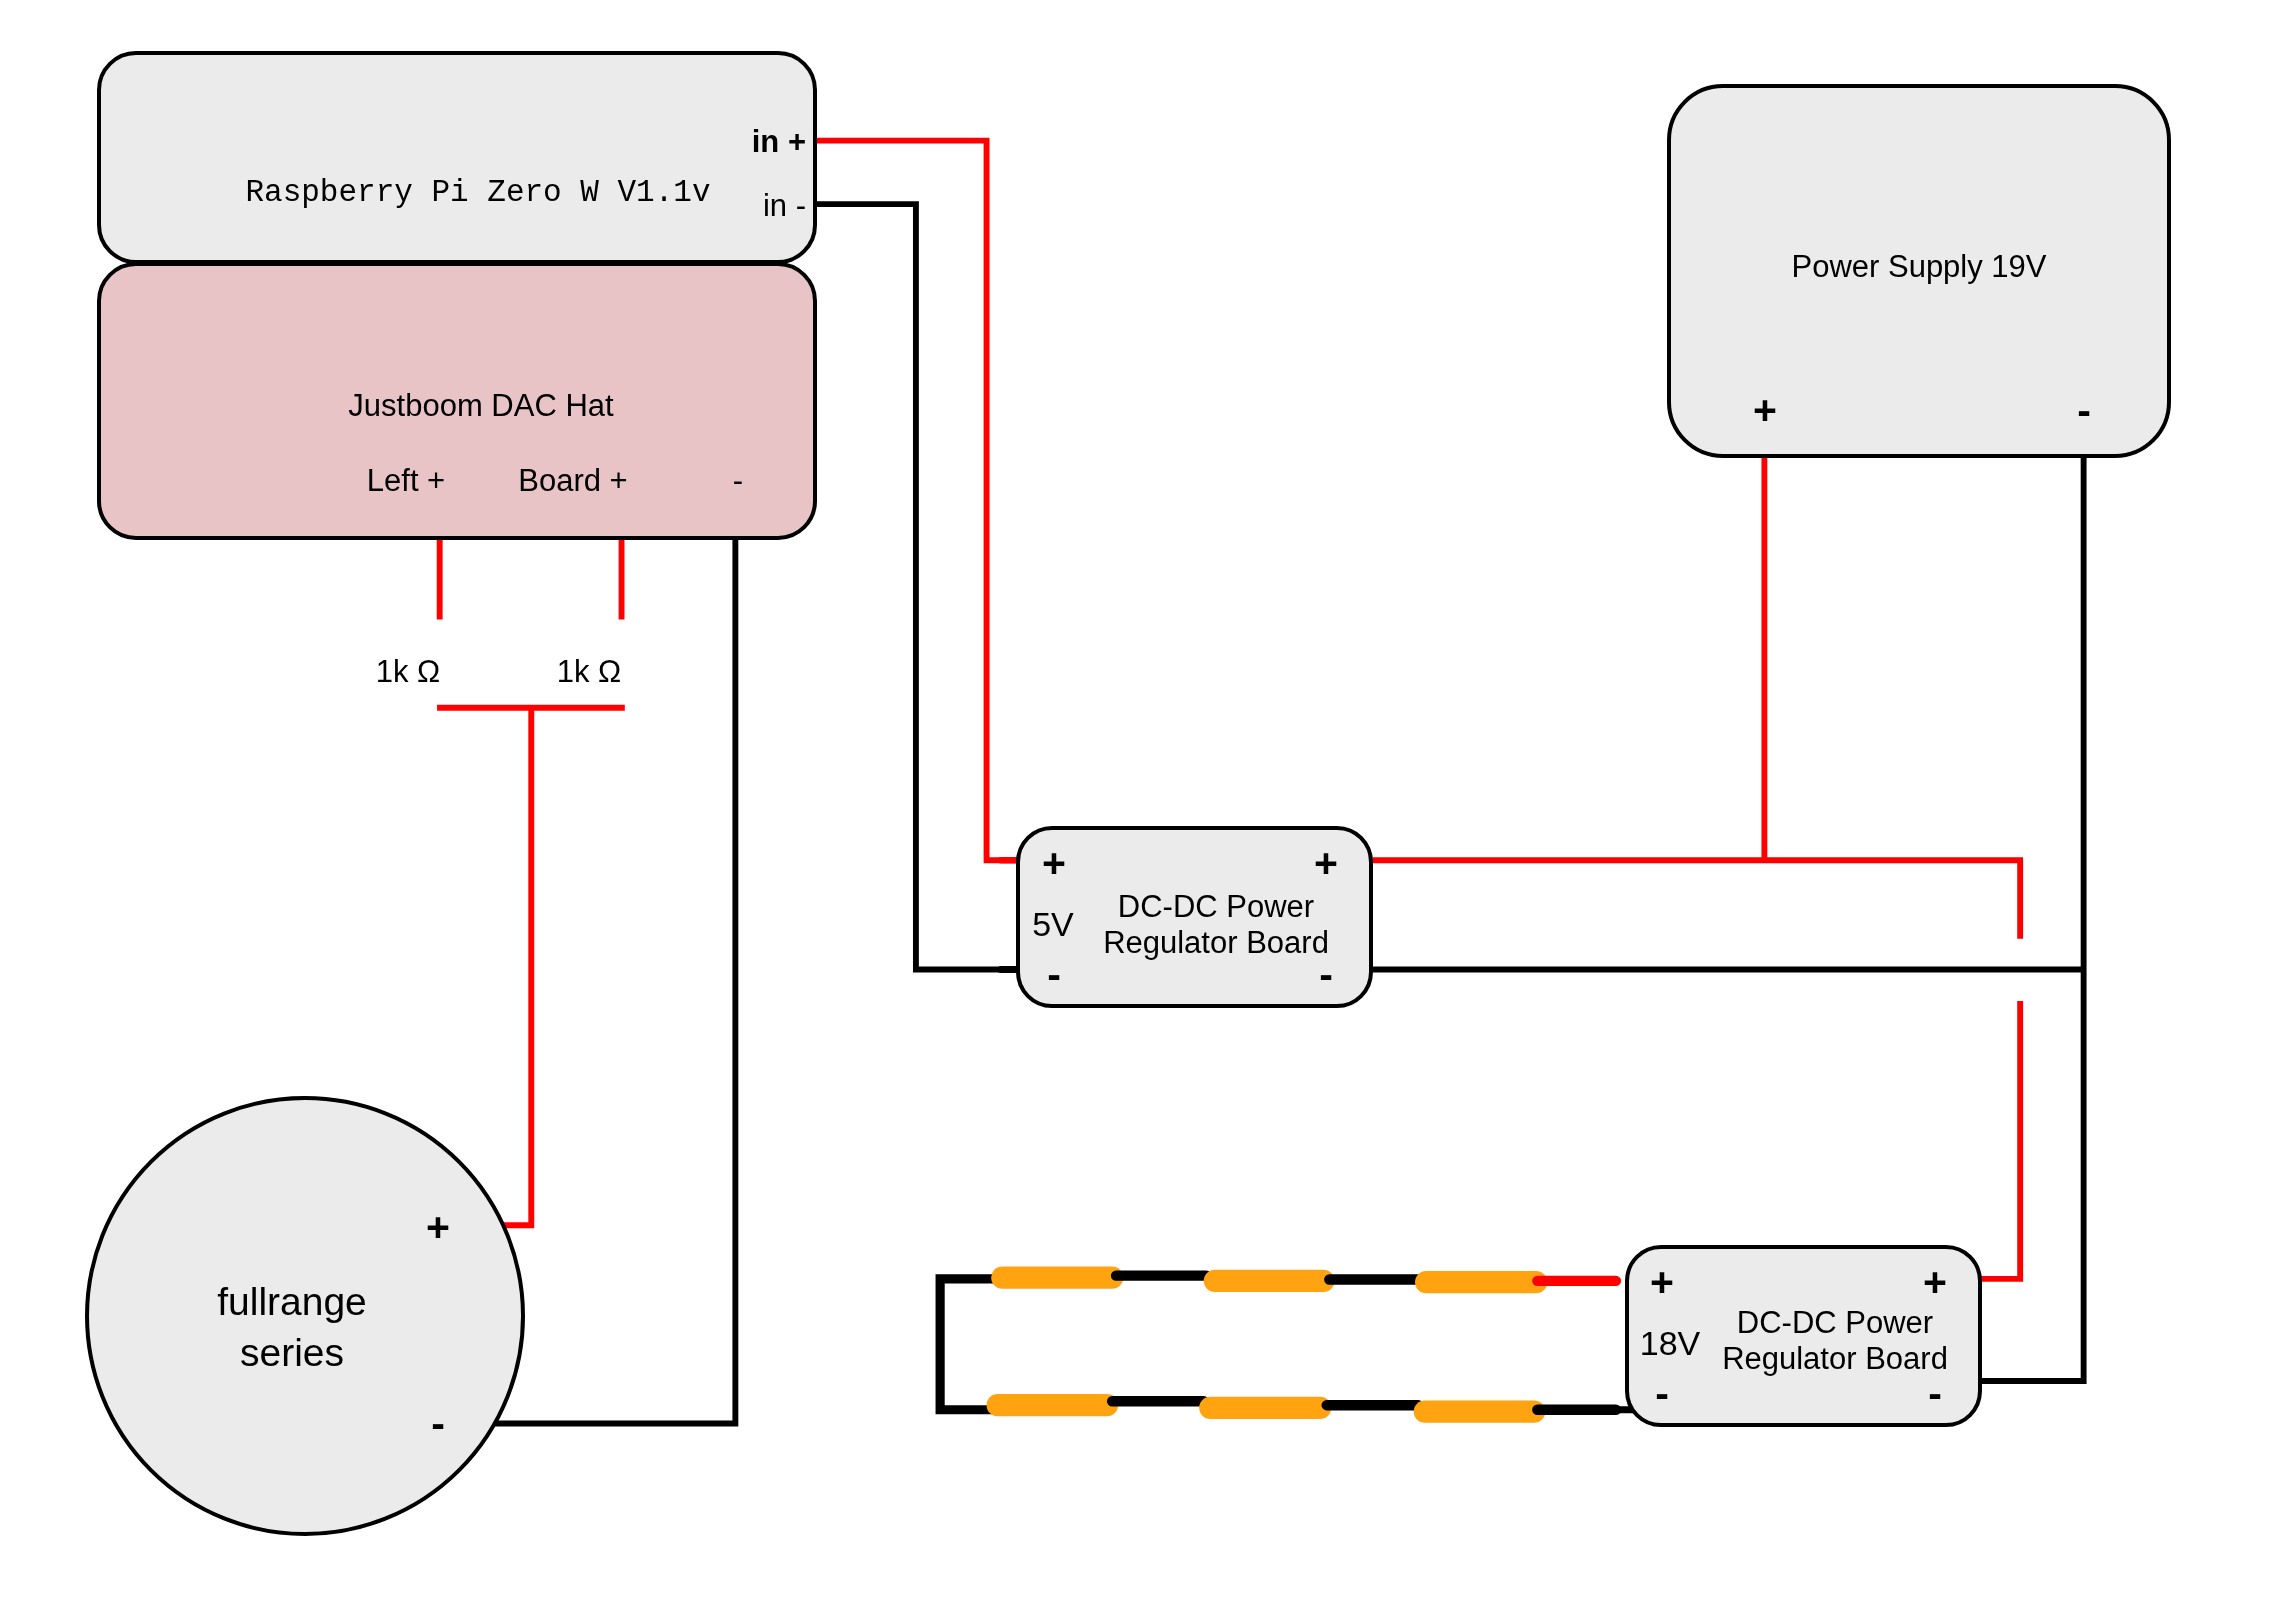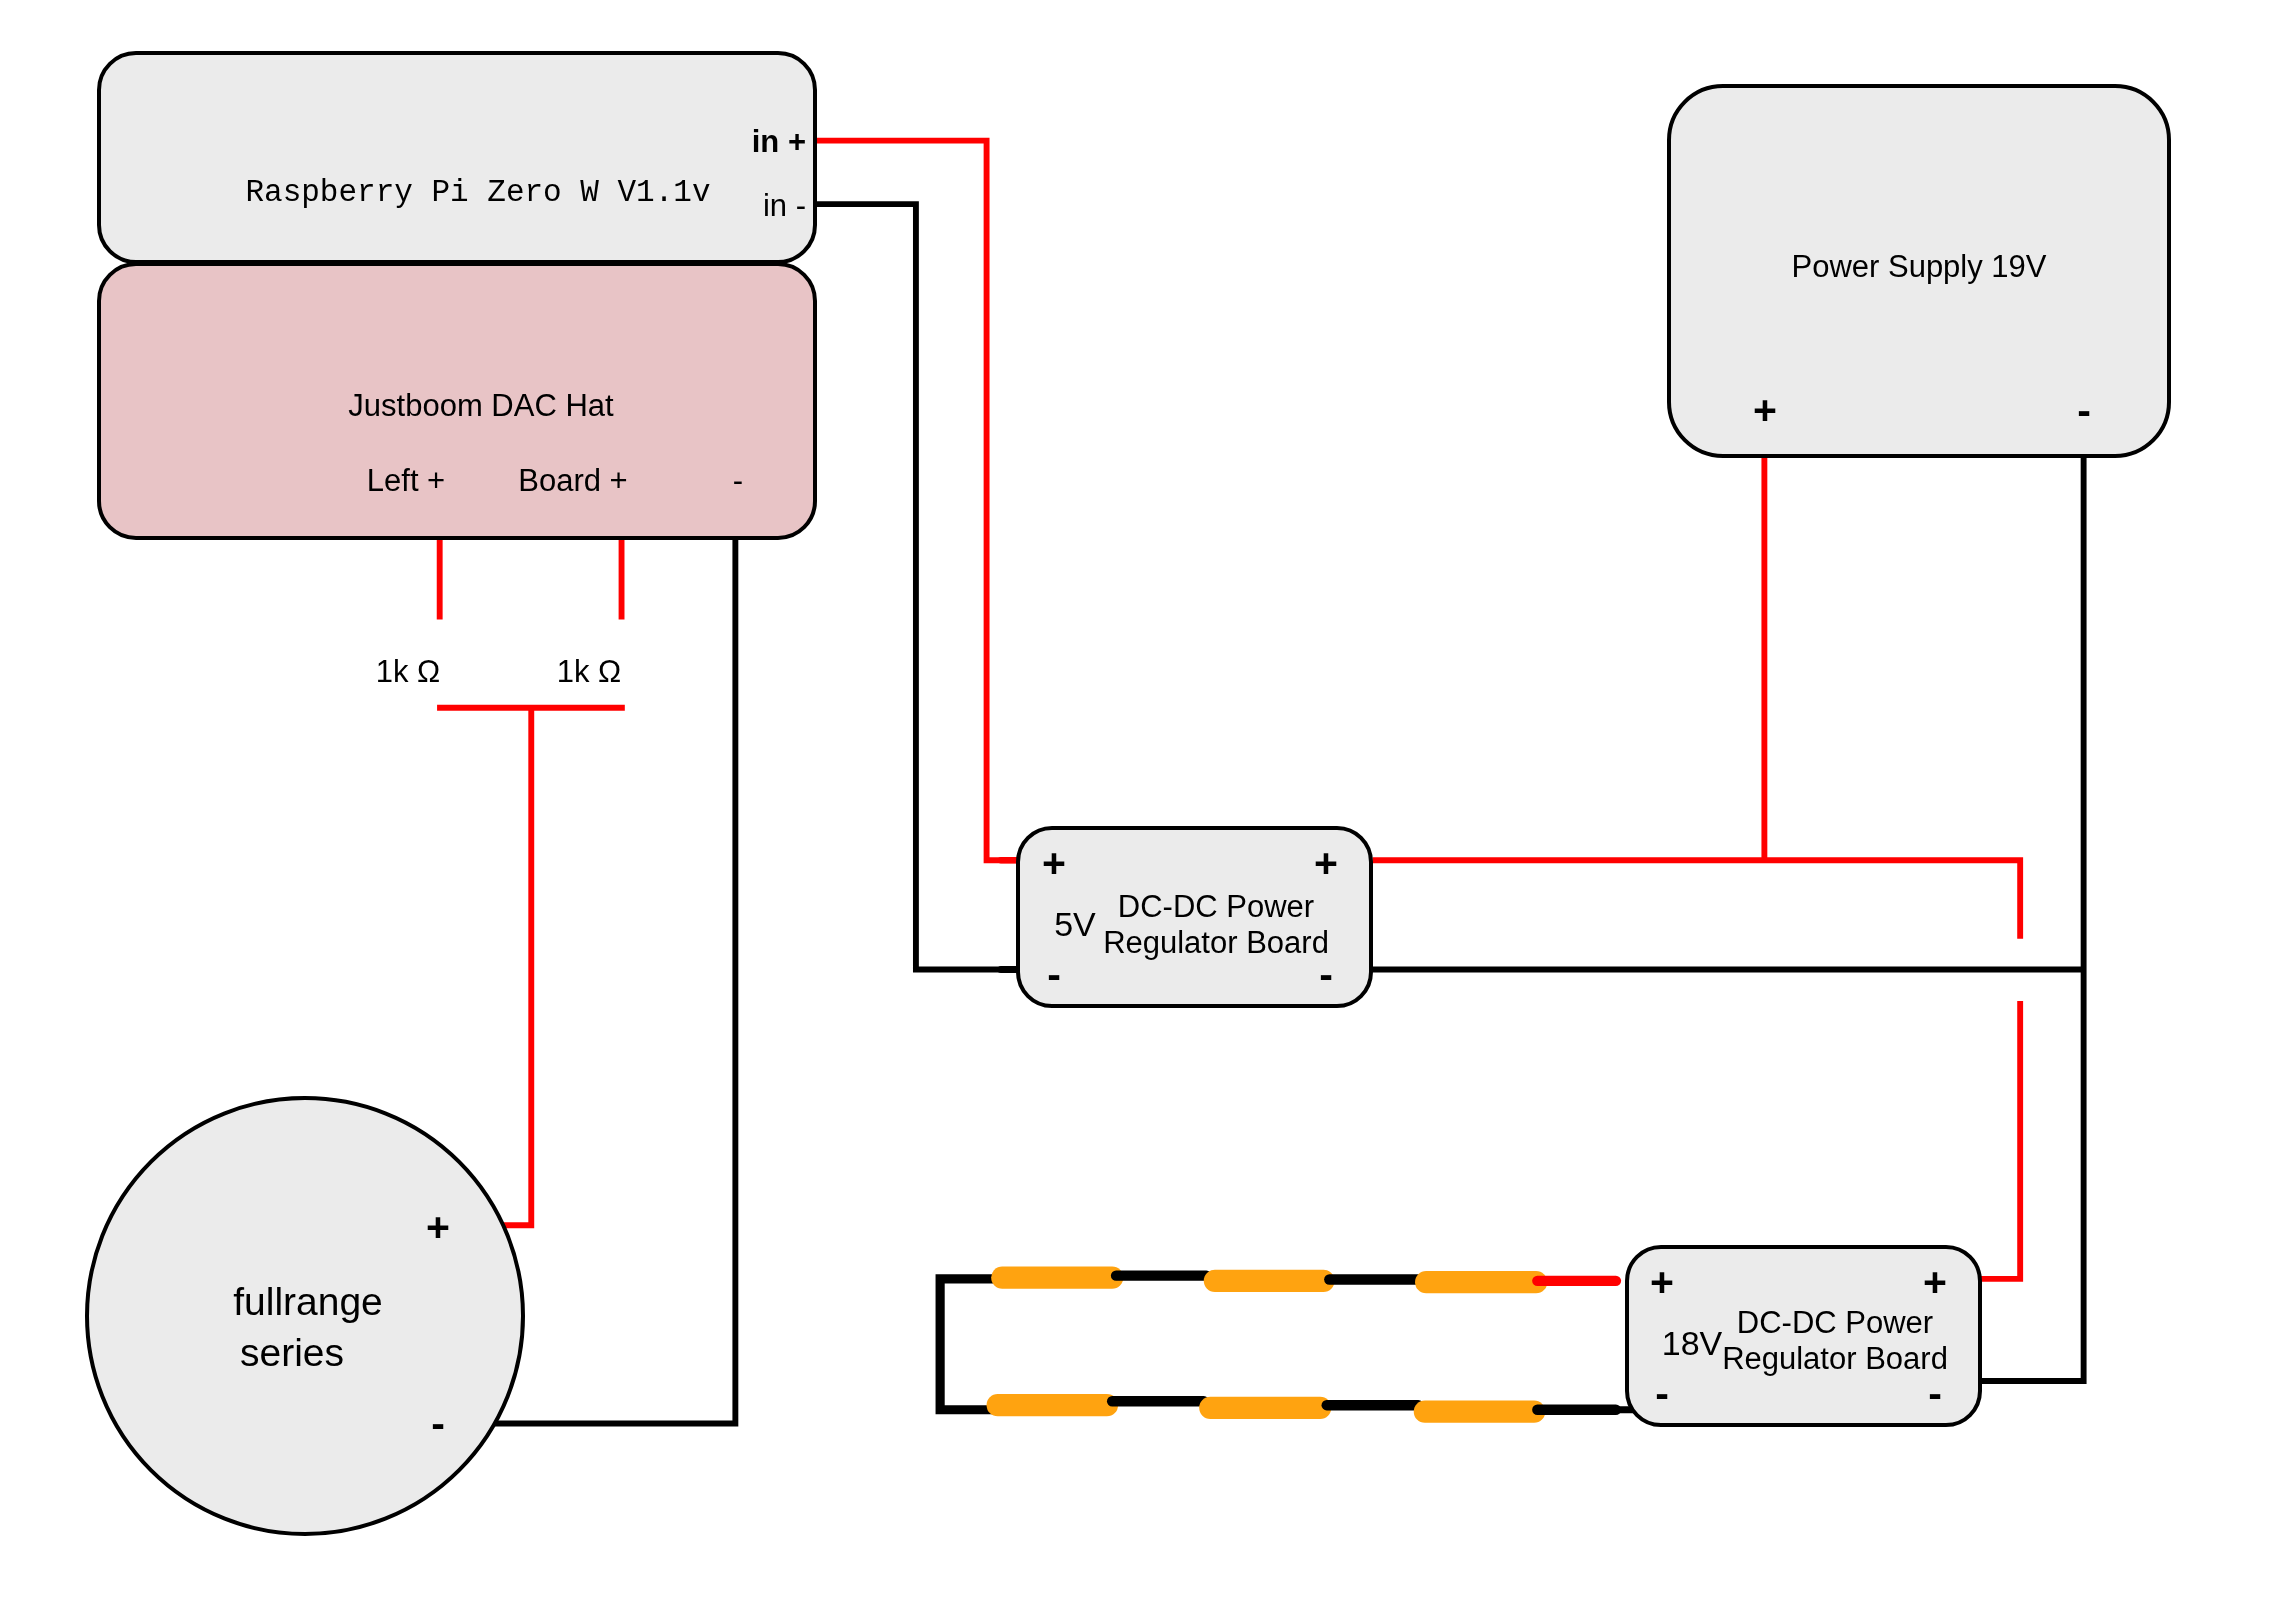--- a/index.html
+++ b/index.html
@@ -47,21 +47,21 @@
     color: #000000;
     white-space: nowrap;
     line-height: 1.18;
   }
   .t-center { transform: translateX(-50%); text-align: center; }
   .t-right  { transform: translateX(-100%); text-align: right; }
 
   .f-title   { font-size: 31px; }
   .f-term    { font-size: 31px; }
   .f-sign    { font-size: 41px; font-weight: 700; }
-  .f-volt    { font-size: 34px; margin-left: 22px; }
+  .f-volt    { font-size: 34px; }
   .f-res     { font-size: 31px; }
   .f-spk     { font-size: 39px; }
   .f-led     { font-size: 31px; }
 
   .speaker {
     position: absolute;
     box-sizing: border-box;
     border: 4.6px solid #000000;
     background: #ebebeb;
     border-radius: 50%;
@@ -132,21 +132,21 @@
   <div class="lbl f-title t-center" style="left:458px; top:388px;margin-left:23px;">Justboom DAC Hat</div>
   <div class="lbl f-term t-center" style="left:406px; top:463px;">Left +</div>
   <div class="lbl f-term t-center" style="left:573px; top:463px;">Board +</div>
   <div class="lbl f-term t-center" style="left:738px; top:463px;">-</div>
 
   <div class="lbl f-res t-center" style="left:408px; top:654px;">1k Ω</div>
   <div class="lbl f-res t-center" style="left:589px; top:654px;">1k Ω</div>
 
   <div class="speaker" style="left:85px; top:1096px; width:440px; height:440px;">
   </div>
-  <div class="lbl f-spk t-center" style="left:308px; top:1279px;">fullrange</div>
+  <div class="lbl f-spk t-center" style="left:292px; top:1279px;">fullrange</div>
   <div class="lbl f-spk t-center" style="left:292px; top:1330px;">series</div>
   <div class="lbl f-sign t-center" style="left:438px; top:1203px;">+</div>
   <div class="lbl f-sign t-center" style="left:438px; top:1399px;">-</div>
 
   <div class="box box-grey" style="left:1667px; top:84px; width:504px; height:374px; border-radius:56px;">
   </div>
   <div class="lbl f-title t-center" style="left:1919px; top:249px;text-align:center;">Power Supply 19V</div>
   <div class="lbl f-sign t-center" style="left:1765px; top:386px;">+</div>
   <div class="lbl f-sign t-center" style="left:2084px; top:386px;">-</div>
 

